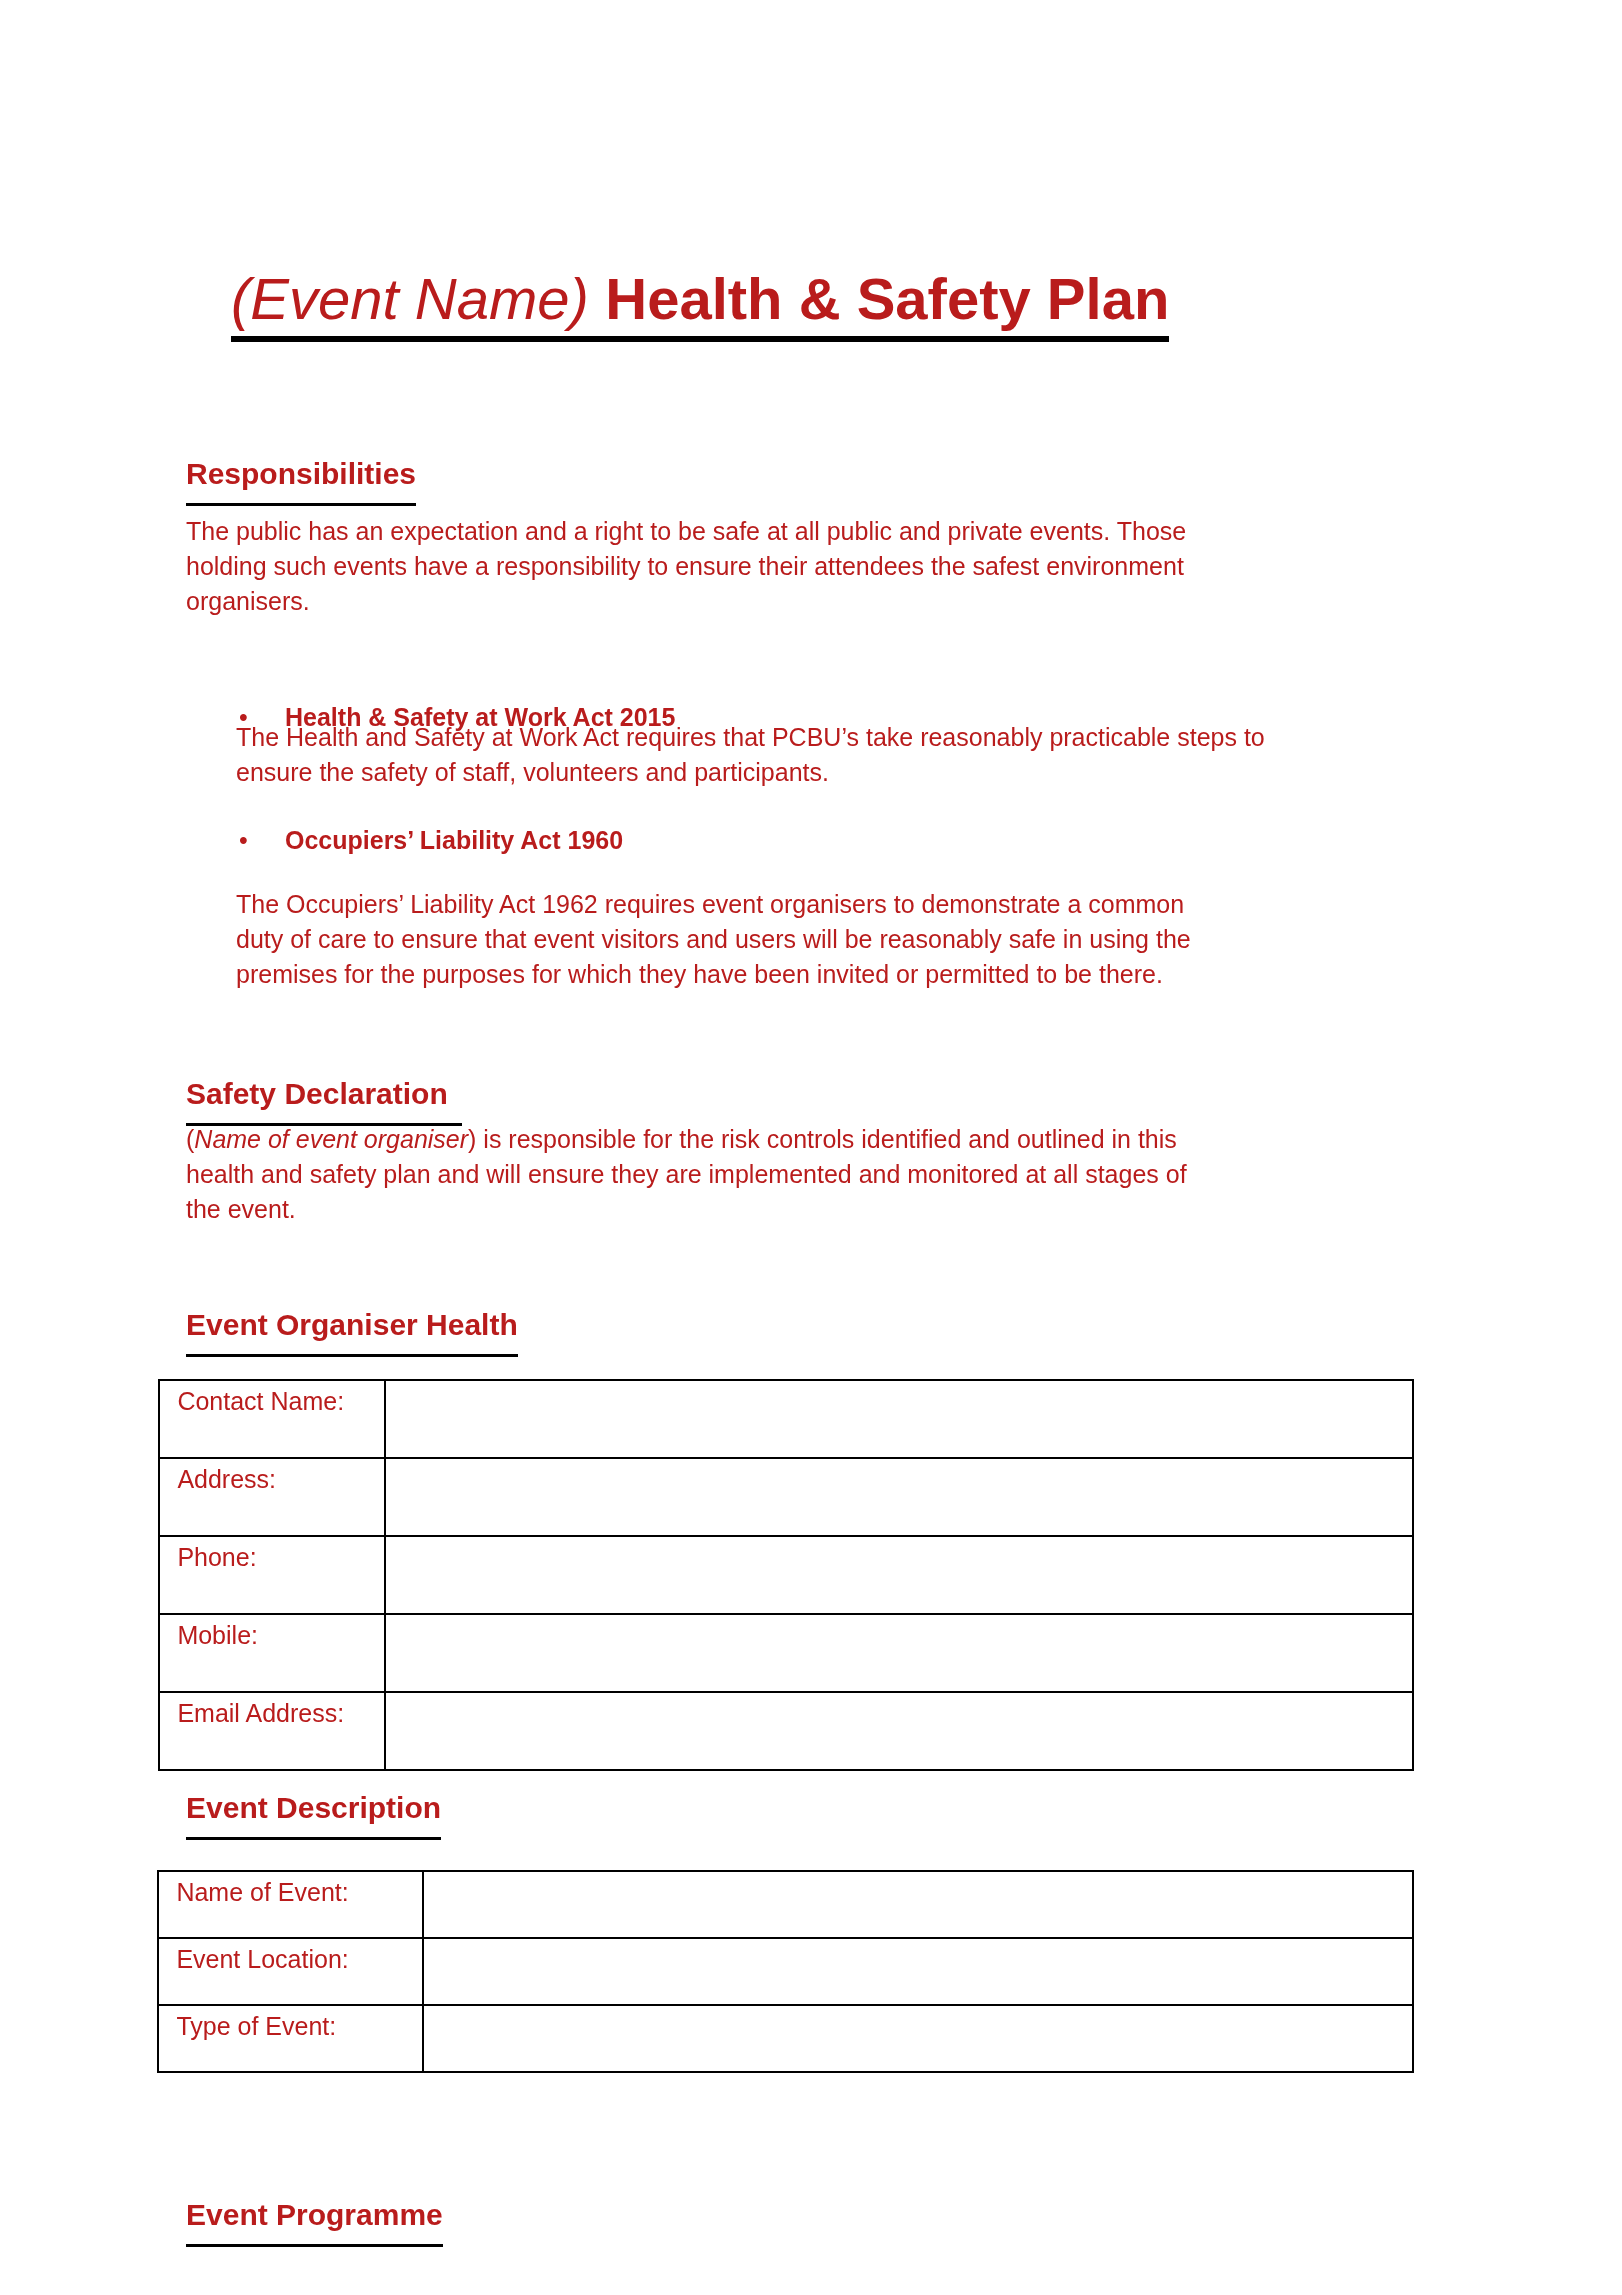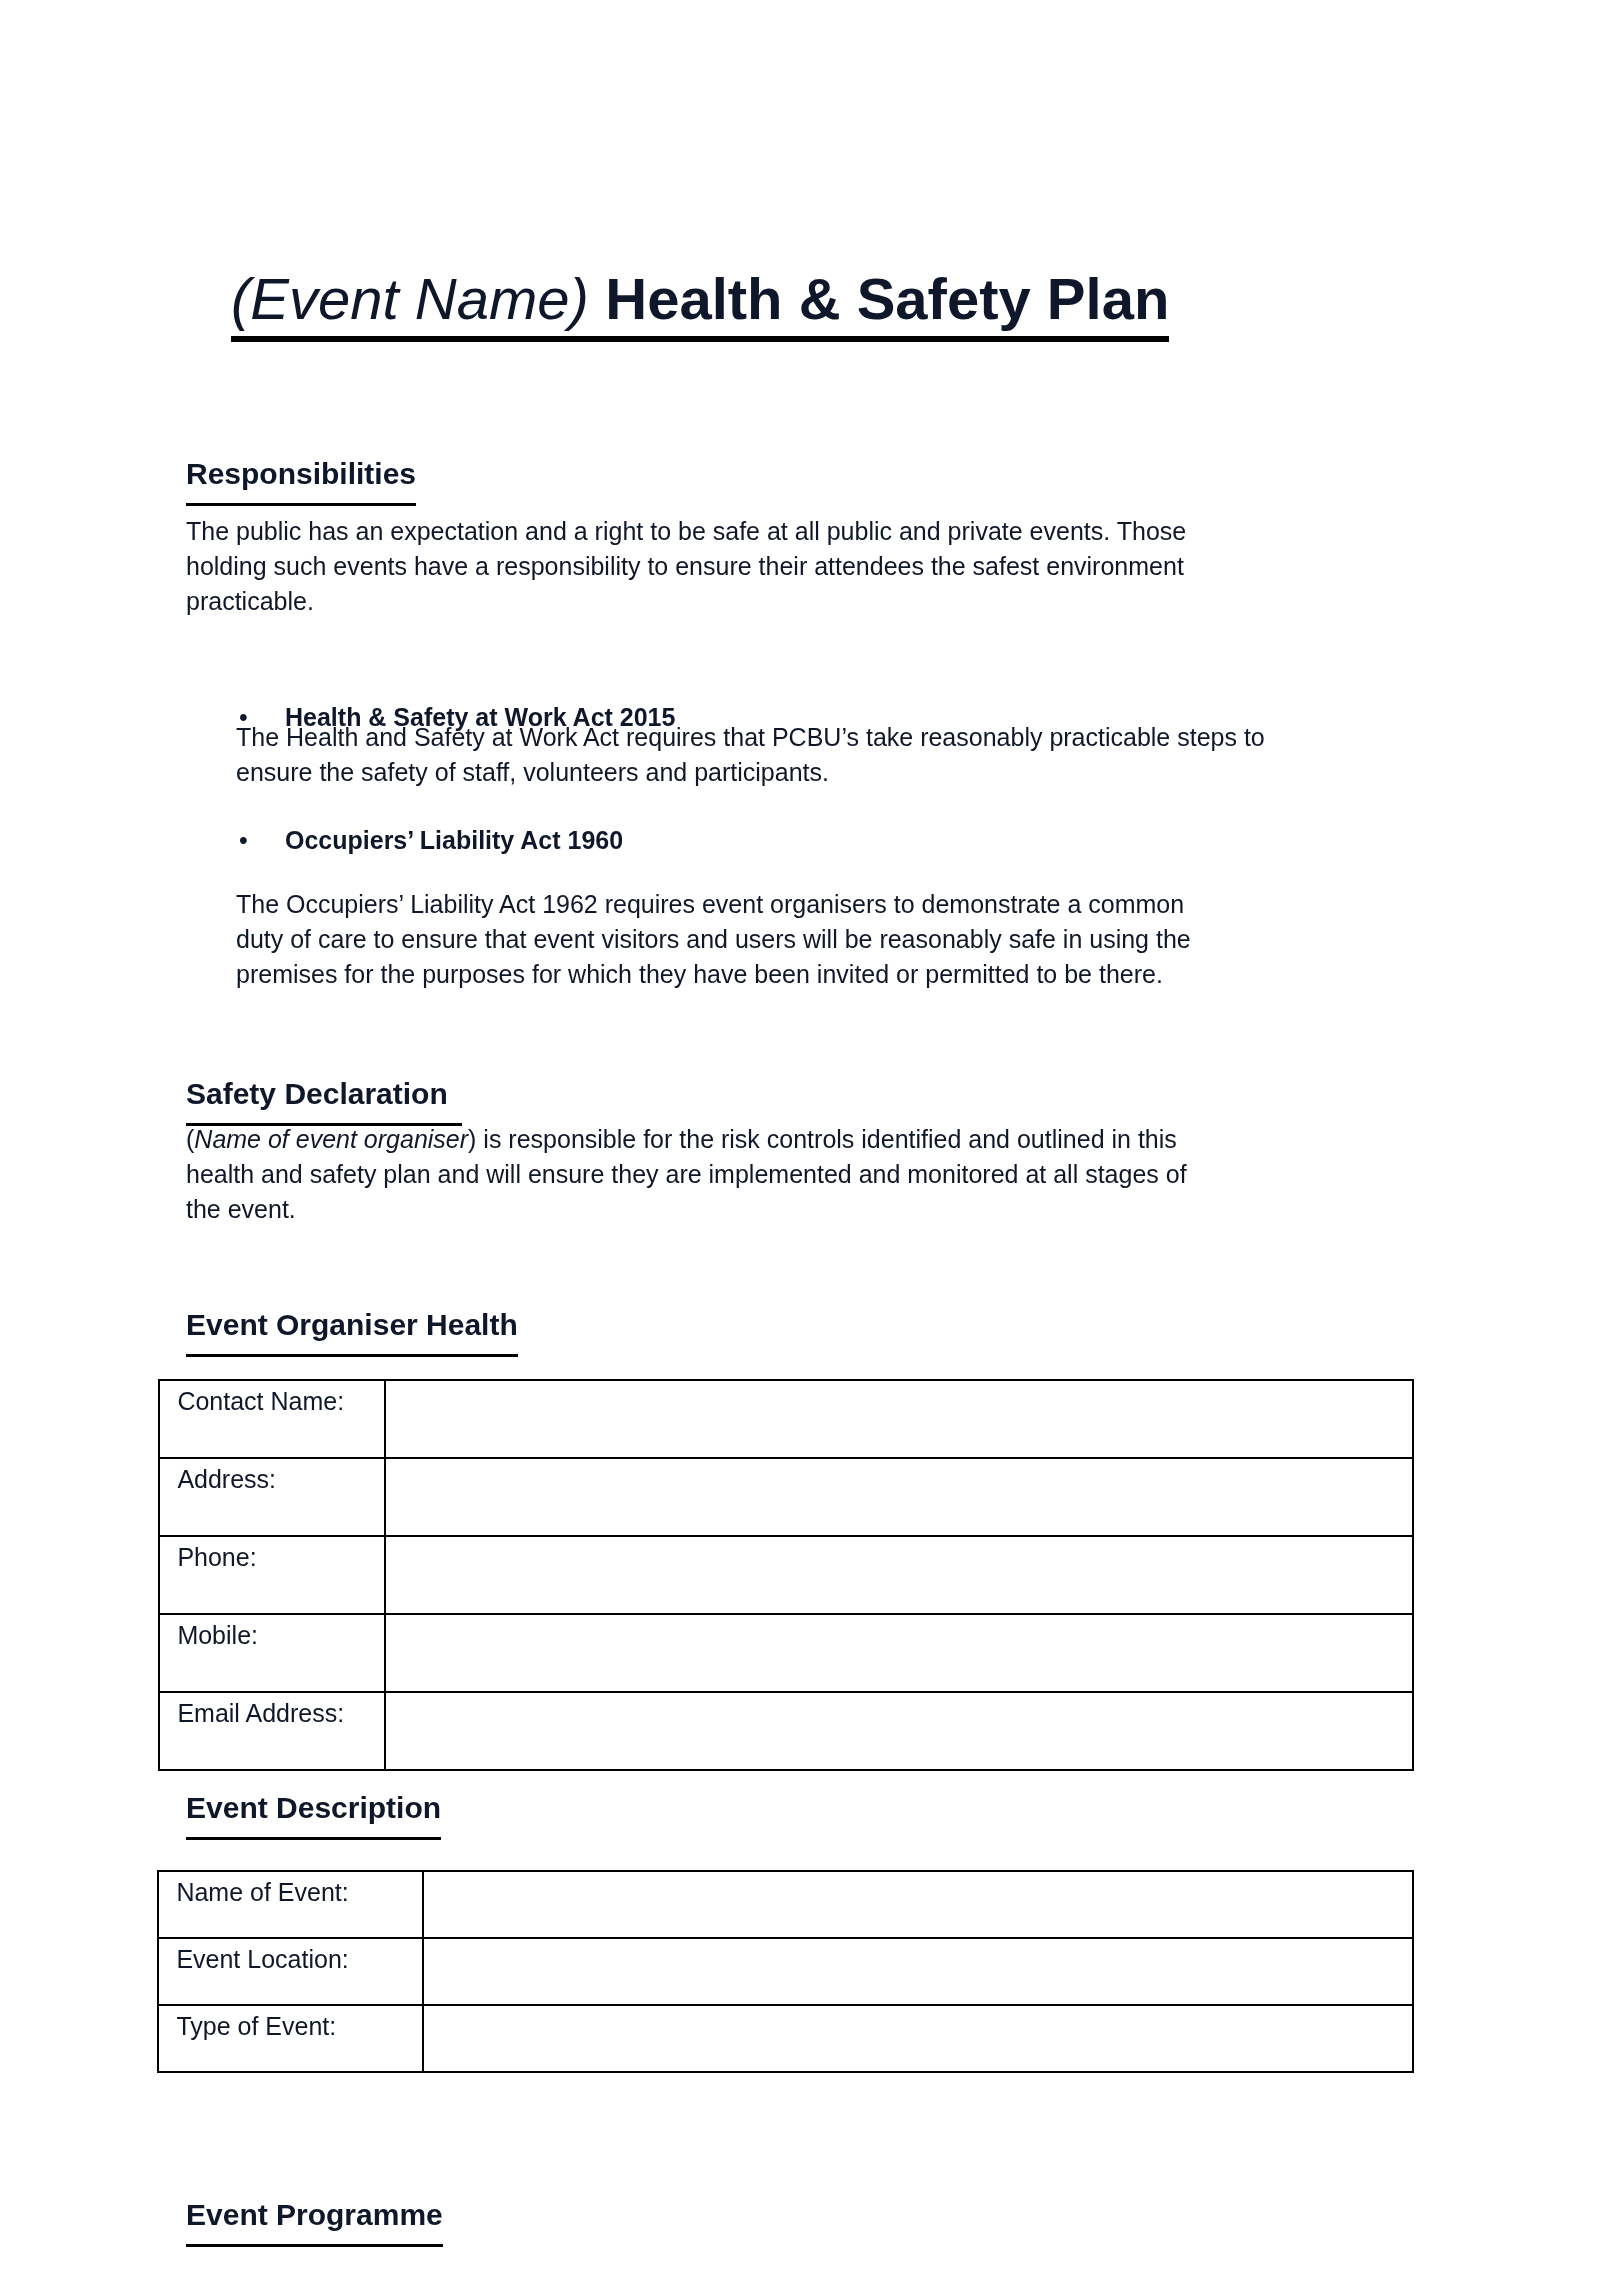--- a/index.html
+++ b/index.html
@@ -1,21 +1,21 @@
 <!DOCTYPE html>
 <html style="font-size:14.7px"><head>
 <meta charset="utf-8">
 <style>
   html,body { margin:0; padding:0; background:#ffffff; }
   .page {
     position:relative;
     width:1623px;
     height:2296px;
     background:#ffffff;
-    color:#0f172a;
+    color:#b91c1c;
     font-family:"Liberation Sans","DejaVu Sans",sans-serif;
     overflow:hidden;
   }
   
   .title {
     position:absolute;
     left:231px;
     top:268px;
     margin:0;
     font-size:58px;
@@ -101,21 +101,21 @@
     <span class="title-u"><span class="t-italic">(Event Name)</span><span class="t-bold">Health &amp; Safety Plan</span></span>
   </h1>
 
   <h2 class="h2" style="top:457px;">
     <span class="u">Responsibilities</span>
   </h2>
 
   <div class="para" style="left:186px; top:514px;">
     <div class="line">The public has an expectation and a right to be safe at all public and private events. Those</div>
     <div class="line">holding such events have a responsibility to ensure their attendees the safest environment</div>
-    <div class="line">practicable.</div>
+    <div class="line">organisers.</div>
   </div>
 
   <div class="bullet" style="top:658px;margin-top:44px;">
     <span class="dot">•</span><span>Health &amp; Safety at Work Act 2015</span>
   </div>
 
   <div class="para" style="left:236px; top:720px;">
     <div class="line">The Health and Safety at Work Act requires that PCBU’s take reasonably practicable steps to</div>
     <div class="line">ensure the safety of staff, volunteers and participants.</div>
   </div>

